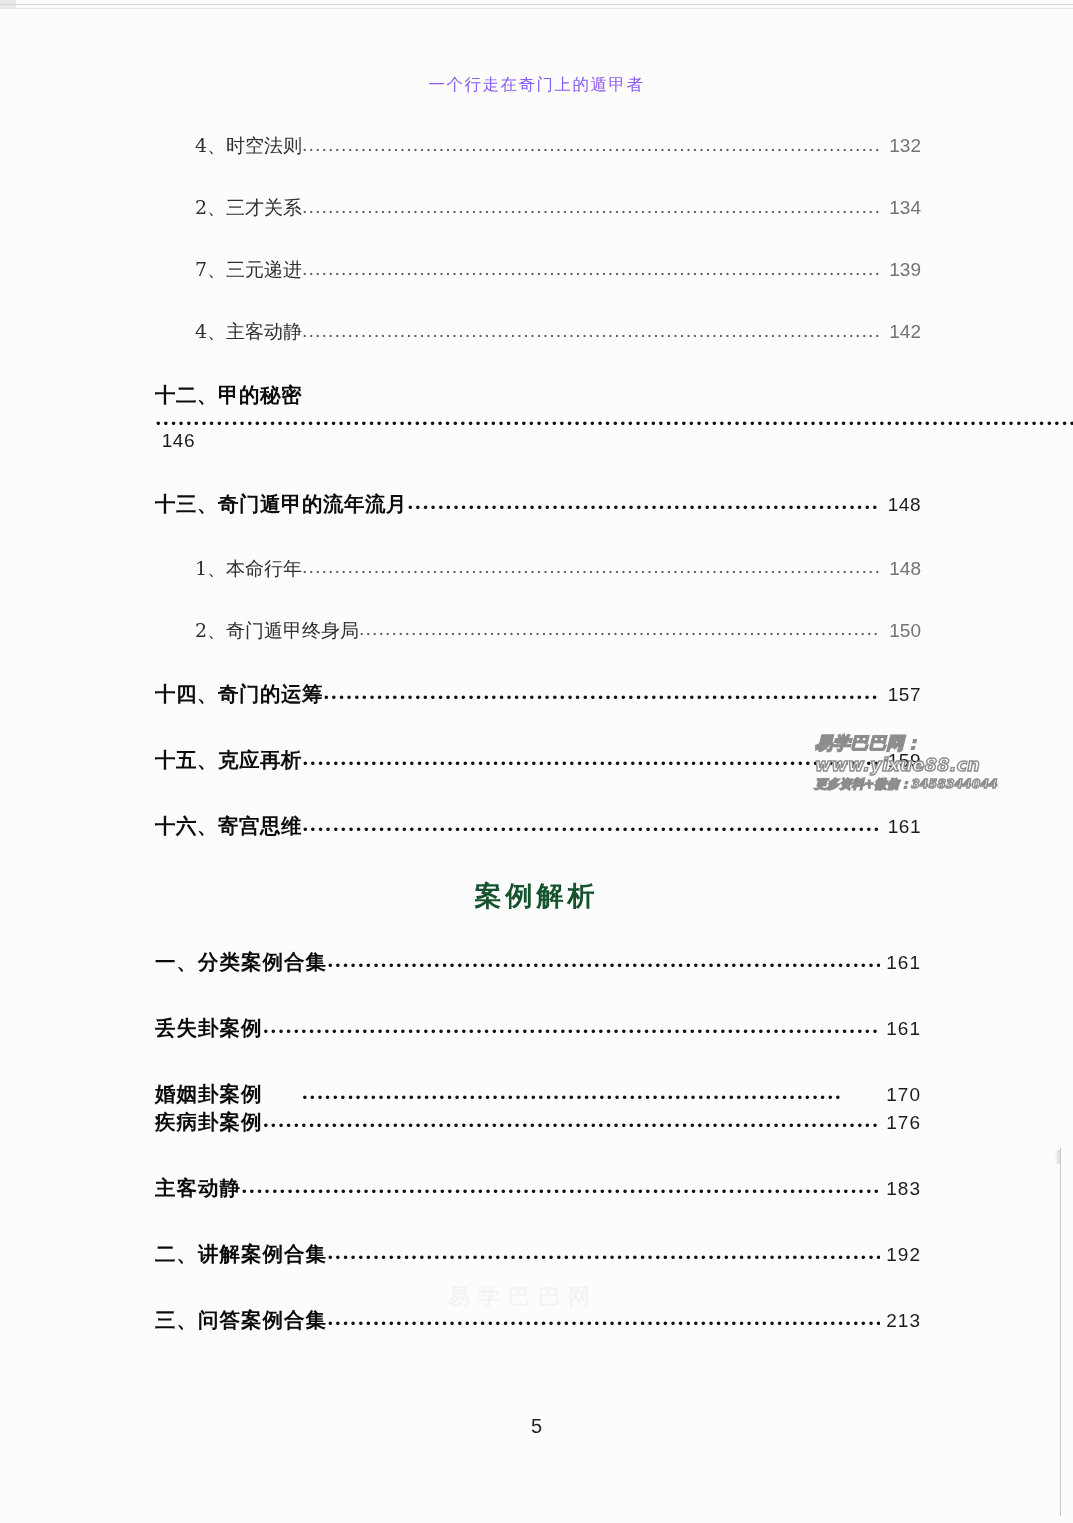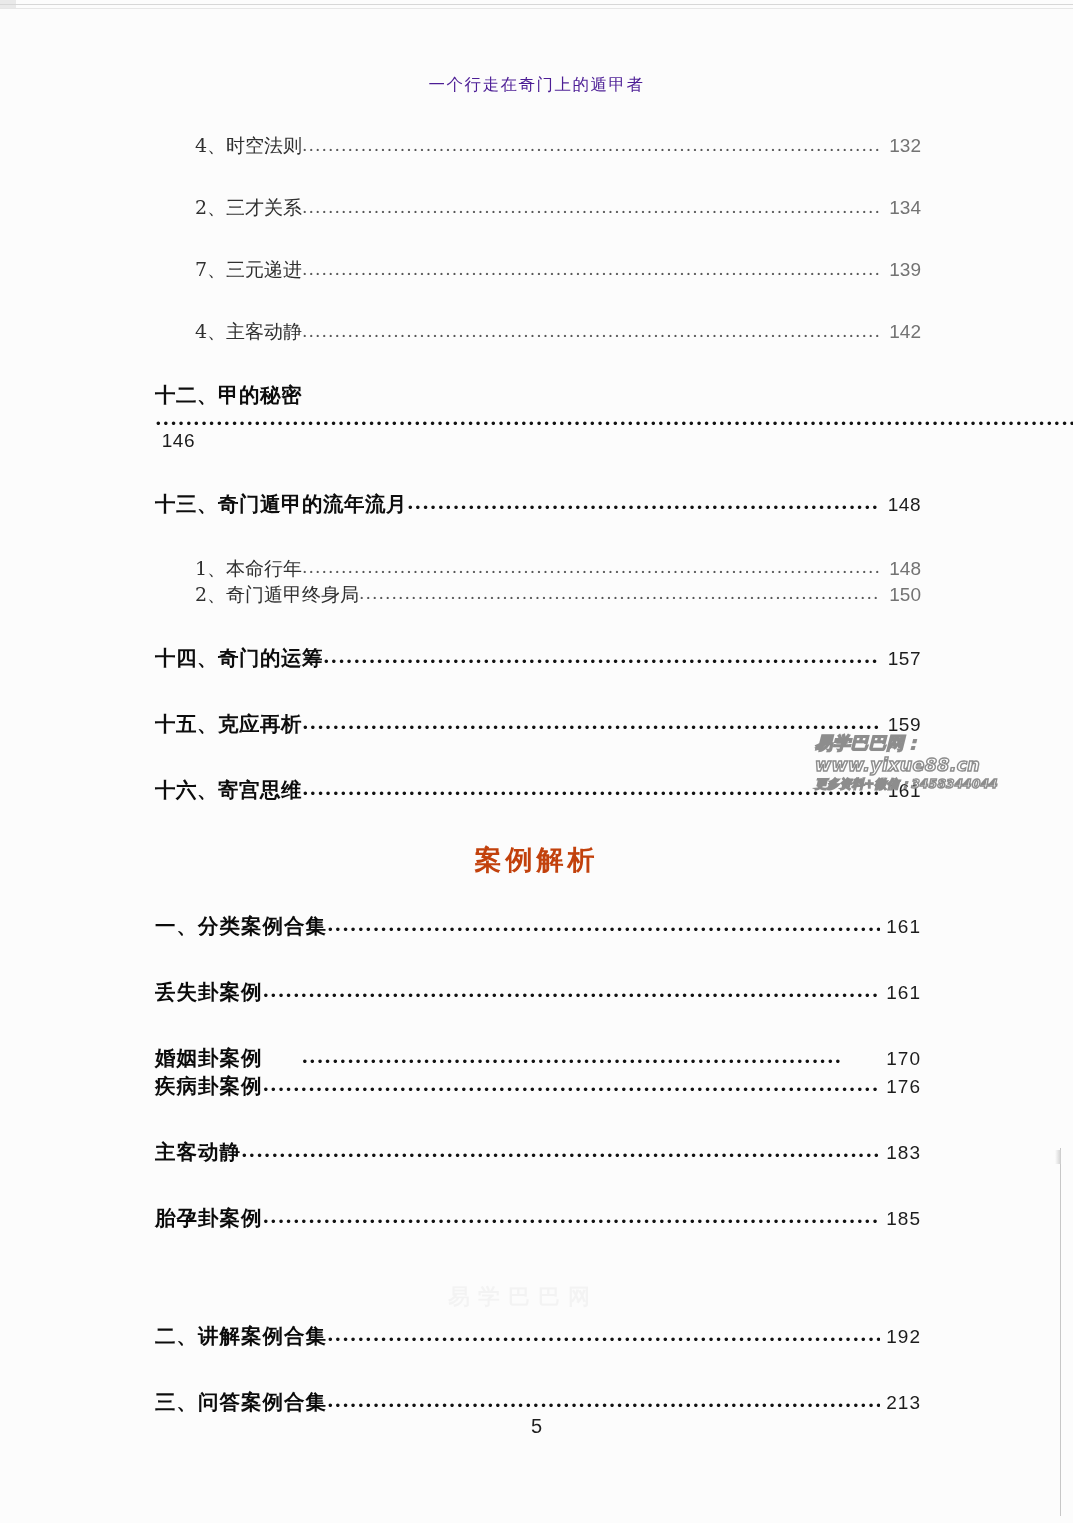--- a/index.html
+++ b/index.html
@@ -51,21 +51,21 @@
     background: linear-gradient(to right, rgba(255,255,255,0), #d0d0d0);
   }
 
   
   .running-head {
     position: absolute;
     top: 74px;
     left: 0; right: 0;
     text-align: center;
     font-size: 16.5px;
-    color: #4c1d95;
+    color: #8b5cf6;
     letter-spacing: 1.5px;
     font-family: "DejaVu Serif", "Liberation Serif", serif;
   }
 
   
   .toc {
     position: absolute;
     top: 133px;
     left: 0;
     width: 1073px;
@@ -134,21 +134,21 @@
     letter-spacing: 1px;
   }
   .lvl-case .leader::after { font-size: 19px; color: #111; letter-spacing: 1px; font-weight: bold; }
   .lvl-case .pageno { font-size: 19px; min-width: 40px; font-weight: normal; }
 
   
   .section-head {
     text-align: center;
     font-size: 27px;
     font-weight: bold;
-    color: #c2410c;
+    color: #14532d;
     font-family: "DejaVu Serif", "Liberation Serif", serif;
     letter-spacing: 4px;
     width: 1073px;
   }
 
   
   .watermark {
     position: absolute;
     top: 733px;
     left: 815px;
@@ -227,21 +227,21 @@
       <div class="row lvl-chap" style="margin-bottom: 38px; flex-direction: column;">
         <span class="title">十二、甲的秘密</span>
         <span class="leader"></span>
         <span class="pageno">146</span>
       </div>
       <div class="row lvl-chap" style="margin-bottom: 38px;">
         <span class="title">十三、奇门遁甲的流年流月</span>
         <span class="leader"></span>
         <span class="pageno">148</span>
       </div>
-      <div class="row lvl-sub" style="">
+      <div class="row lvl-sub" style="margin-bottom: 36px;">
         <span class="title">1、本命行年</span>
         <span class="leader"></span>
         <span class="pageno">148</span>
       </div>
       <div class="row lvl-sub" style="margin-bottom: 36px;">
         <span class="title">2、奇门遁甲终身局</span>
         <span class="leader"></span>
         <span class="pageno">150</span>
       </div>
       <div class="row lvl-chap" style="margin-bottom: 38px;">
@@ -277,25 +277,20 @@
       </div>
       <div class="row lvl-case" style="margin-bottom: 38px;">
         <span class="title">疾病卦案例</span>
         <span class="leader"></span>
         <span class="pageno">176</span>
       </div>
       <div class="row lvl-case" style="margin-bottom: 38px;">
         <span class="title">主客动静</span>
         <span class="leader"></span>
         <span class="pageno">183</span>
-      </div>
-      <div class="row lvl-case" style="margin-bottom: 90px;">
-        <span class="title">胎孕卦案例</span>
-        <span class="leader"></span>
-        <span class="pageno">185</span>
       </div>
       <div class="row lvl-case" style="margin-bottom: 38px;">
         <span class="title">二、讲解案例合集</span>
         <span class="leader"></span>
         <span class="pageno">192</span>
       </div>
       <div class="row lvl-case" style="margin-bottom: 38px;">
         <span class="title">三、问答案例合集</span>
         <span class="leader"></span>
         <span class="pageno">213</span>

